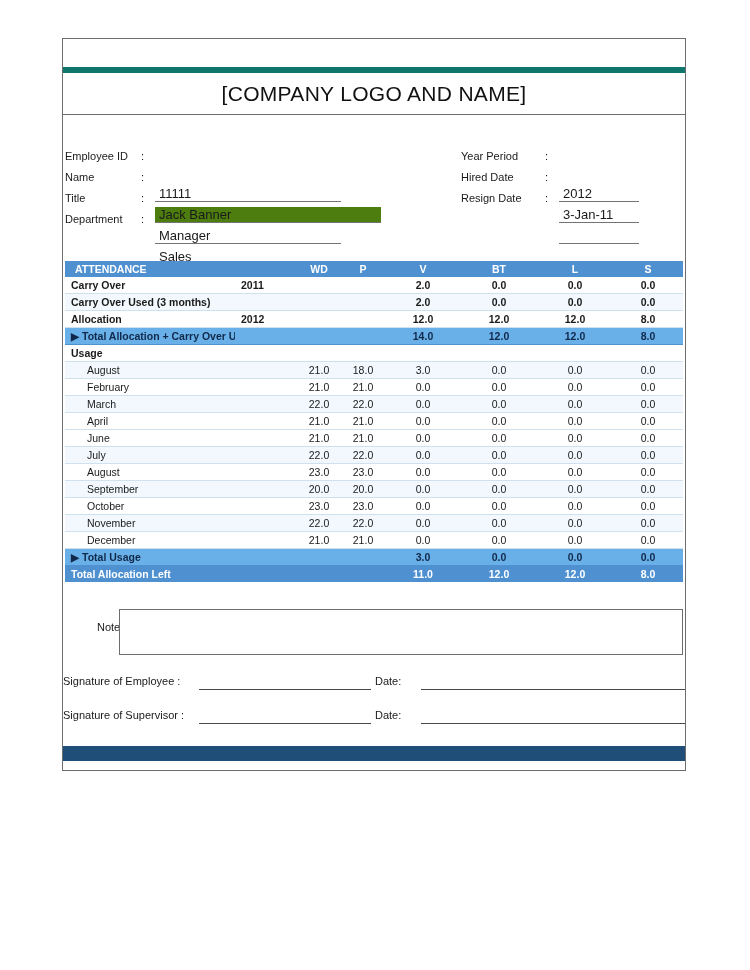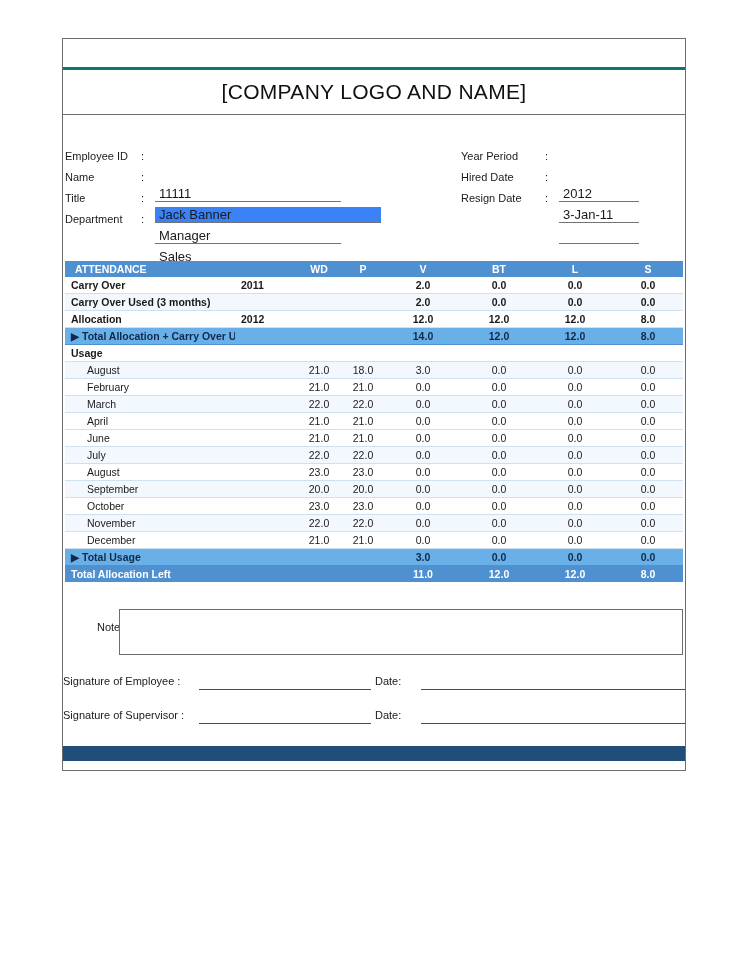--- a/index.html
+++ b/index.html
@@ -30,21 +30,21 @@
     box-sizing: border-box;
     background: #fff;
   }
   
   .title-box {
     position: absolute;
     left: 0px;
     top: 28px;
     width: 622px;
     height: 48px;
-    border-top: 3px solid #0f766e;
+    border-top: 6px solid #0f766e;
     border-bottom: 1px solid #6d6d6d;
     box-sizing: border-box;
     display: flex;
     align-items: center;
     justify-content: center;
   }
   .title-text {
     font-size: 21px;
     letter-spacing: .3px;
     color: #111;
@@ -86,21 +86,21 @@
     flex: 1;
     font-size: 13px;
     line-height: 15px;
     border-bottom: 1px solid #737373;
     padding-left: 4px;
     height: 16px;
     box-sizing: border-box;
     margin-top: 37px;
   }
   .info-value.filled-hl {
-    background: #3b82f6;
+    background: #4d7c0f;
   }
   .info-col.left .info-value { max-width: 186px; }
   .info-col.left .info-value.wide { max-width: 226px; }
   .info-col.right .info-label { width: 84px; }
   .info-col.right .info-value { max-width: 80px; }
   
   .table {
     position: absolute;
     left: 2px;
     top: 222px;

